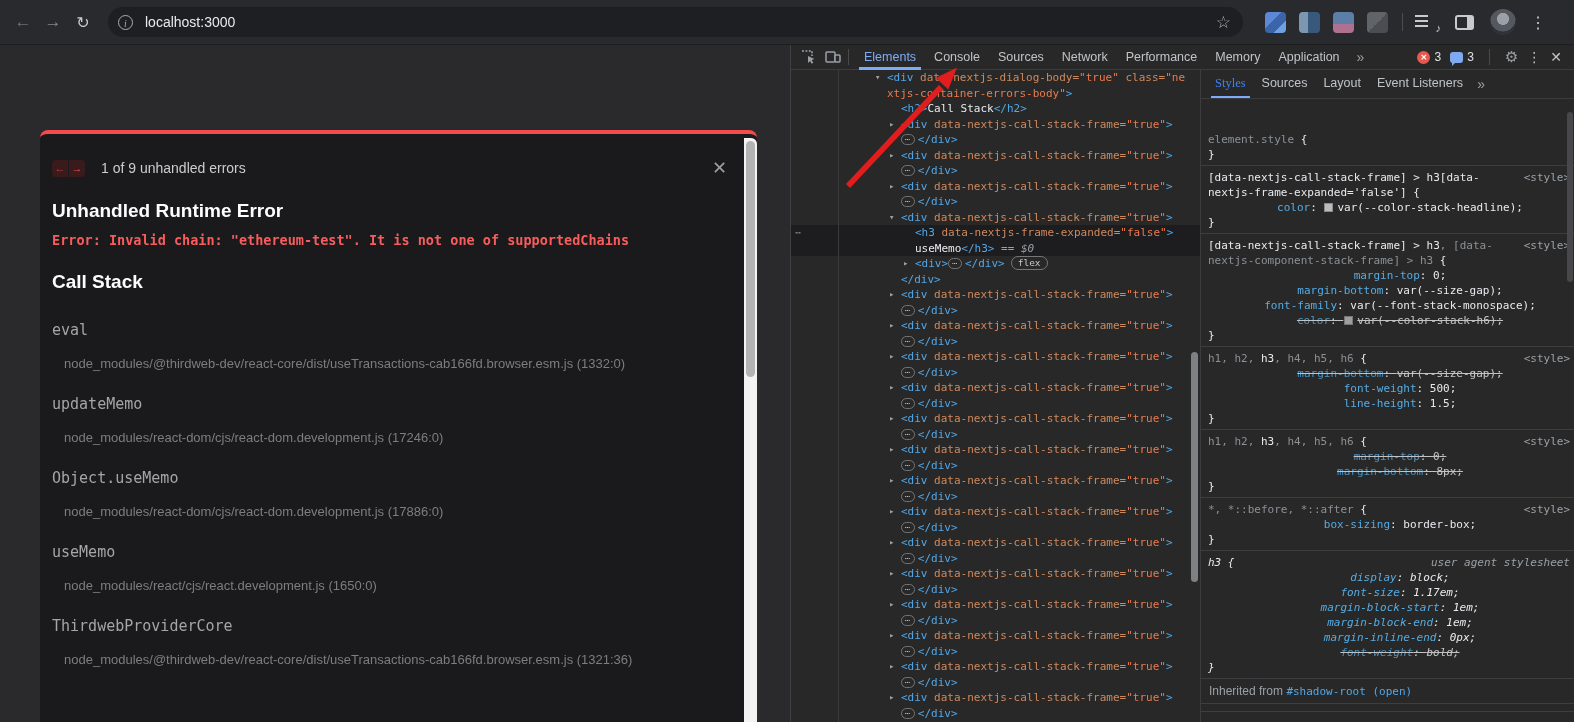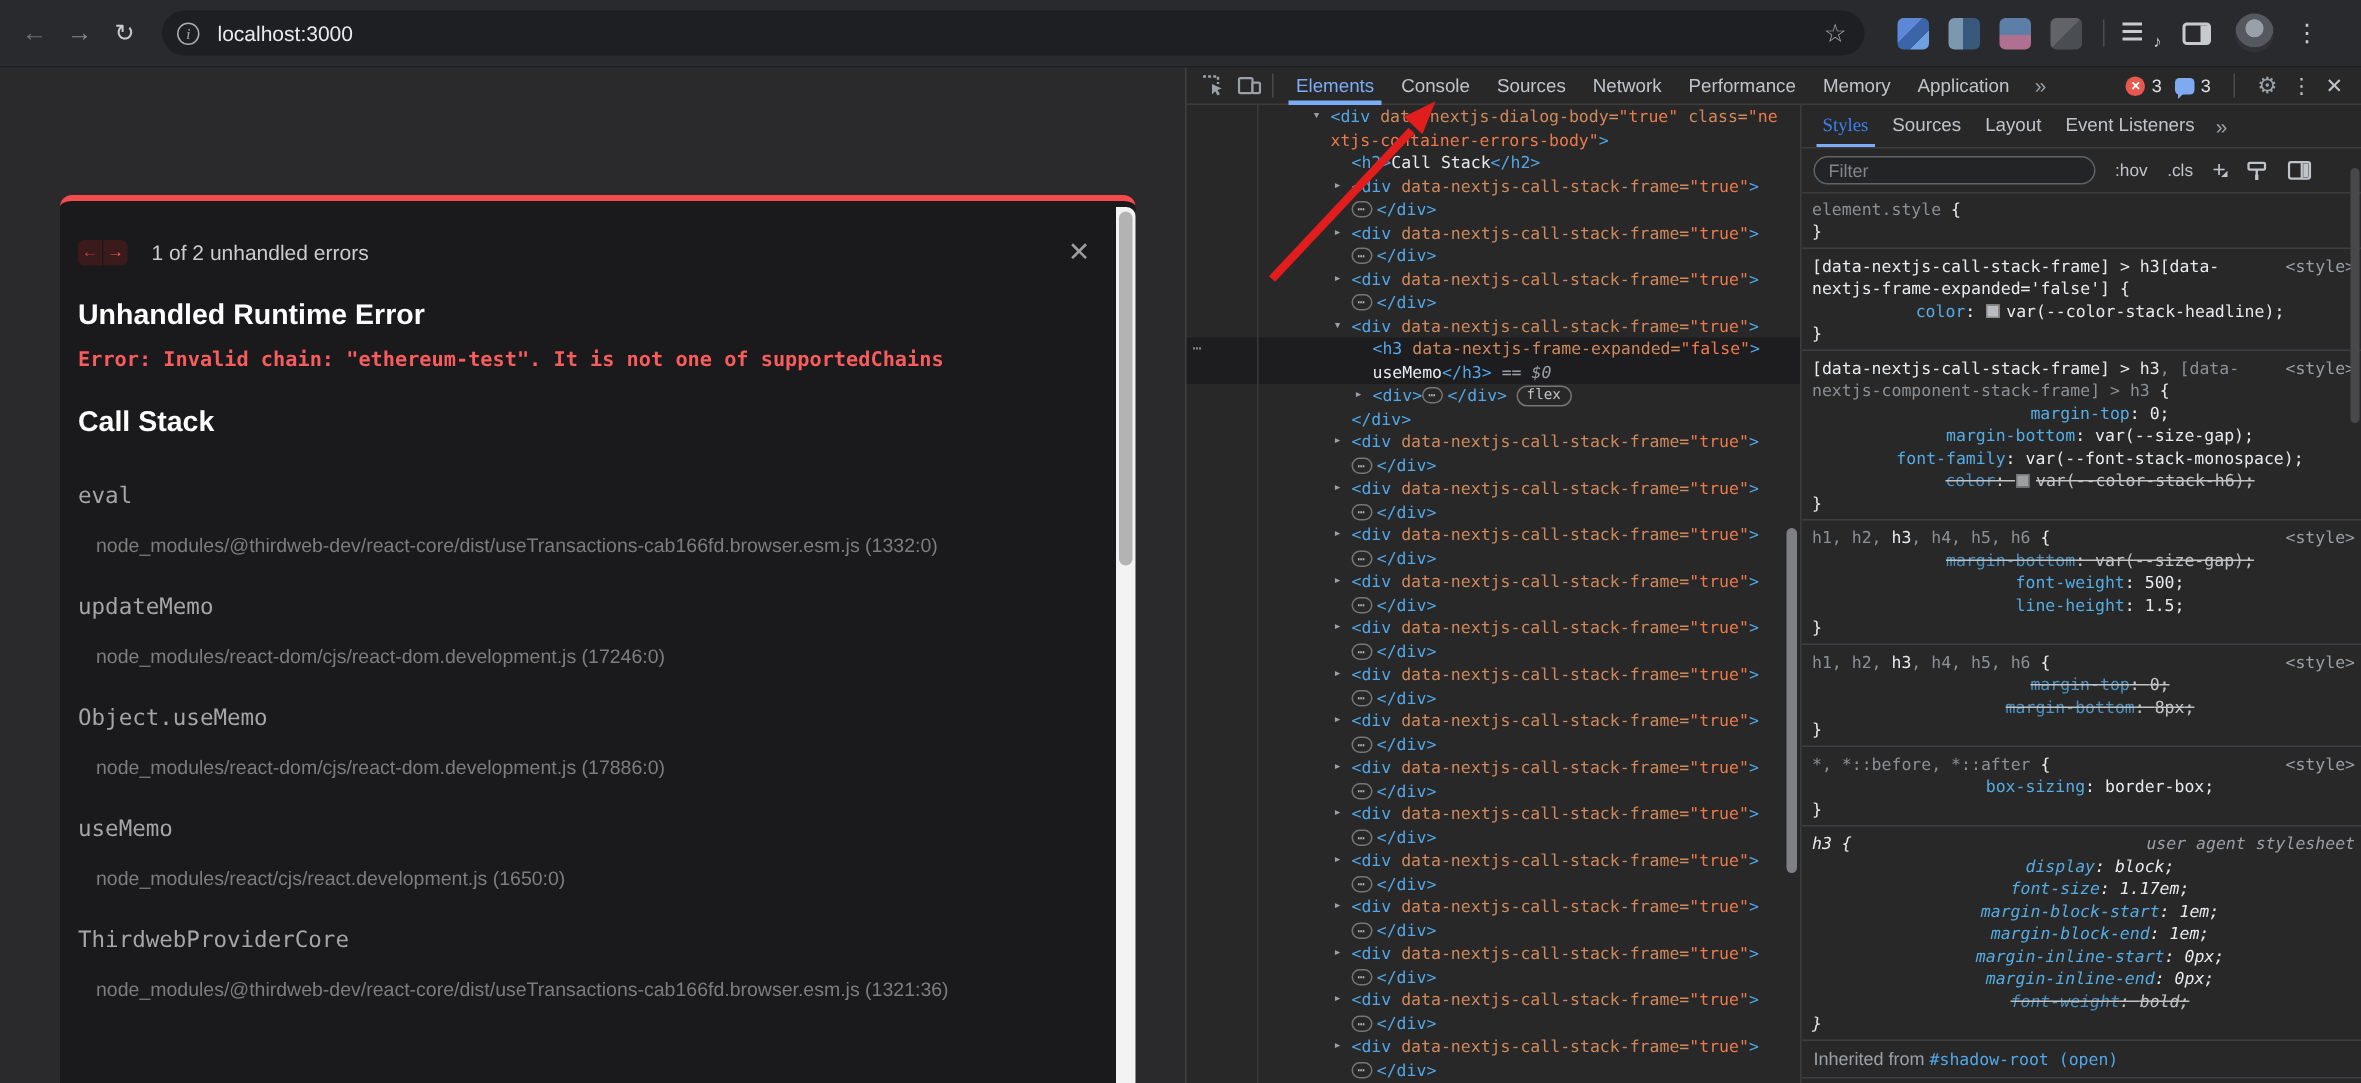--- a/index.html
+++ b/index.html
@@ -171,21 +171,21 @@
   </div>
 
   <div id="page">
     <div id="overlay">
       <div id="ov-scroll-track">
         <div id="ov-scroll-thumb"></div>
       </div>
       <div id="ov-head">
         <div class="ov-nav" id="ov-nav-left">←</div>
         <div class="ov-nav" id="ov-nav-right">→</div>
-        <span id="ov-counter">1 of 2 unhandled errors</span>
+        <span id="ov-counter">1 of 9 unhandled errors</span>
         <span id="ov-close">✕</span>
       </div>
       <div id="ov-title">Unhandled Runtime Error</div>
       <div id="ov-error" class="mono">Error: Invalid chain: "ethereum-test". It is not one of supportedChains</div>
       <div id="ov-cs-title">Call Stack</div>
       <div id="frames">
           <div class="frame">
             <div class="frame-name">eval</div>
             <div class="frame-path">node_modules/@thirdweb-dev/react-core/dist/useTransactions-cab166fd.browser.esm.js (1332:0)</div>
           </div>
@@ -300,40 +300,20 @@
     </div>
 
     <div id="styles-pane">
       <div id="styles-tabs">
           <span class="st-tab active">Styles</span>
           <span class="st-tab">Sources</span>
           <span class="st-tab">Layout</span>
           <span class="st-tab">Event Listeners</span>
           <span id="st-more">»</span>
         </div>
-      <div id="styles-toolbar">
-        <input id="filter-input" placeholder="Filter" style="">
-        <span class="st-toggle">:hov</span>
-        <span class="st-toggle">.cls</span>
-        <span id="new-rule-btn">+</span>
-        <span class="dt-icon" id="roller-icon">
-          <svg width="15" height="14" viewBox="0 0 15 14">
-              <rect x="2" y="1.5" width="11" height="4.5" rx="1" fill="none" stroke="#c0c4c9" stroke-width="1.5"></rect>
-              <path d="M7.5 6v4" stroke="#c0c4c9" stroke-width="1.6"></path>
-              <rect x="6.4" y="9.5" width="2.2" height="3.5" fill="#c0c4c9"></rect>
-            </svg>
-        </span>
-        <span class="dt-icon" id="panel-icon">
-          <svg width="16" height="13" viewBox="0 0 16 13">
-              <rect x="1" y="1" width="14" height="11" rx="1.5" fill="none" stroke="#c0c4c9" stroke-width="1.5"></rect>
-              <line x1="9.5" y1="1" x2="9.5" y2="12" stroke="#c0c4c9" stroke-width="1.5"></line>
-              <rect x="10.5" y="2" width="3.5" height="9" fill="#c0c4c9"></rect>
-            </svg>
-        </span>
-      </div>
       <div id="rules">
           <div class="rule">
             <div><span class="sel-dim">element.style</span><span class="tk-w"> {</span></div>
             <div><span class="tk-w">}</span></div>
           </div>
           <div class="rule">
             <div><span class="origin">&lt;style&gt;</span><span class="sel-match">[data-nextjs-call-stack-frame] &gt; h3[data-nextjs-frame-expanded='false']</span><span class="tk-w"> {</span></div>
             <div class="prop"><span class="pn">color</span><span class="tk-w">: </span><span class="swatch filled"></span><span class="pv">var(--color-stack-headline)</span><span class="tk-w">;</span></div>
             <div><span class="tk-w">}</span></div>
           </div>
@@ -362,21 +342,20 @@
             <div><span class="origin">&lt;style&gt;</span><span class="sel-dim">*, *::before, *::after</span><span class="tk-w"> {</span></div>
             <div class="prop"><span class="pn">box-sizing</span><span class="tk-w">: </span><span class="pv">border-box</span><span class="tk-w">;</span></div>
             <div><span class="tk-w">}</span></div>
           </div>
           <div class="rule ua-rule">
             <div><span class="origin ua">user agent stylesheet</span><span class="sel-match">h3</span><span class="tk-w"> {</span></div>
             <div class="prop"><span class="pn">display</span><span class="tk-w">: </span><span class="pv">block</span><span class="tk-w">;</span></div>
             <div class="prop"><span class="pn">font-size</span><span class="tk-w">: </span><span class="pv">1.17em</span><span class="tk-w">;</span></div>
             <div class="prop"><span class="pn">margin-block-start</span><span class="tk-w">: </span><span class="pv">1em</span><span class="tk-w">;</span></div>
             <div class="prop"><span class="pn">margin-block-end</span><span class="tk-w">: </span><span class="pv">1em</span><span class="tk-w">;</span></div>
-            <div class="prop"><span class="pn">margin-inline-start</span><span class="tk-w">: </span><span class="pv">0px</span><span class="tk-w">;</span></div>
             <div class="prop"><span class="pn">margin-inline-end</span><span class="tk-w">: </span><span class="pv">0px</span><span class="tk-w">;</span></div>
             <div class="prop struck"><span class="pn">font-weight</span><span class="tk-w">: </span><span class="pv">bold</span><span class="tk-w">;</span></div>
             <div><span class="tk-w">}</span></div>
           </div>
           <div class="inherited"><span>Inherited from </span><span class="shadow-link">#shadow-root (open)</span></div>
           <div class="rule"></div>
         </div>
       <div id="styles-scroll-thumb"></div>
     </div>
   </div>

